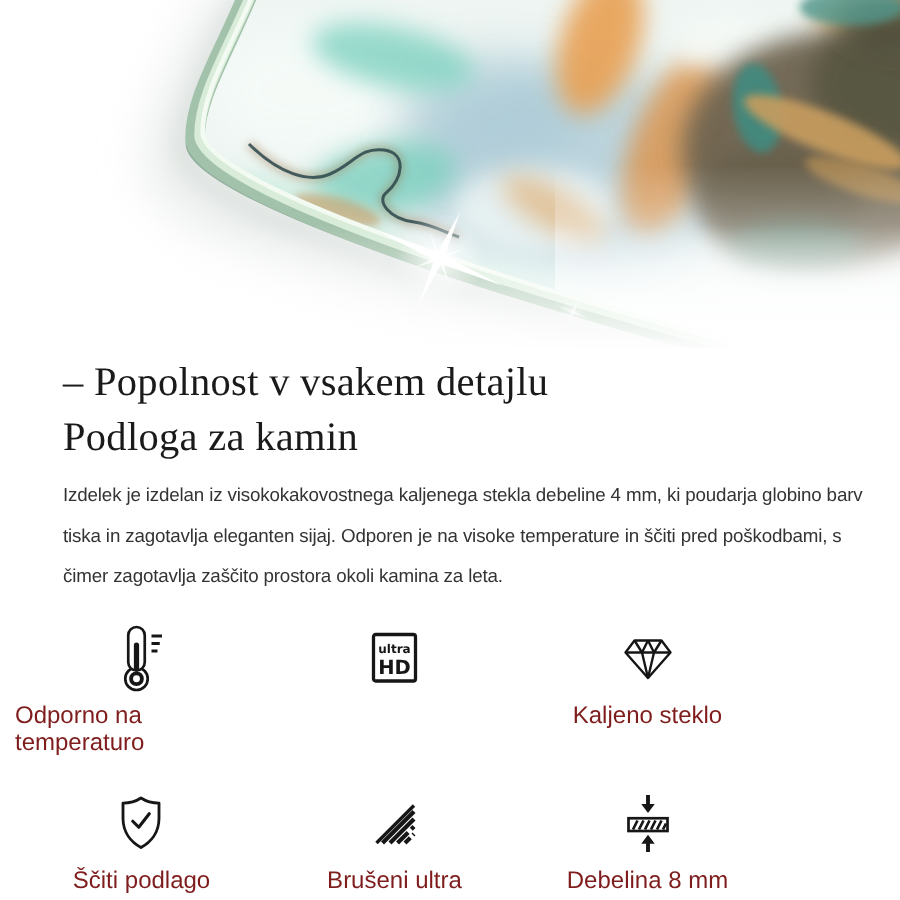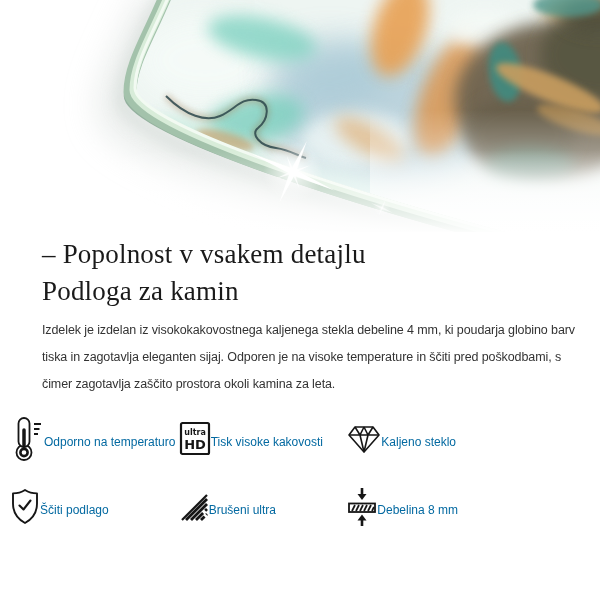--- a/index.html
+++ b/index.html
@@ -4,24 +4,24 @@
 <style>
   html,body{margin:0;padding:0;background:#fff;}
   body{width:600px;height:600px;overflow:hidden;font-family:"Liberation Sans",sans-serif;color:#333;}
   .hero{position:relative;width:600px;height:232px;background:#fff;}
   .hero svg{display:block;}
   .content{padding:0 28px 0 42px;}
   h1{margin:4px 0 0;font-family:"Liberation Serif",serif;font-weight:400;
      font-size:27px;line-height:37px;color:#1a1a1a;letter-spacing:0.2px;}
   .para{margin:7px 0 17px;width:536px;font-size:12.5px;line-height:27px;color:#333;letter-spacing:-0.1px;}
   .features{margin:10px 0 0 -32px;width:506px;display:grid;grid-template-columns:repeat(3,1fr);row-gap:20px;}
-  .feature{display:flex;align-items:center;}
+  .feature{display:flex;flex-direction:column;align-items:center;}
   .icon-box{height:48px;display:flex;align-items:center;justify-content:center;}
   .icon-box svg{display:block;}
-  .f-label{margin-top:6px;font-size:12px;color:#0369a1;}
+  .f-label{margin-top:6px;font-size:16px;color:#7f1d1d;}
   .ico{stroke:#161616;fill:none;}
 </style>
 </head>
 <body>
 
 <div class="hero">
   <svg width="600" height="232" viewBox="0 0 600 232">
     <defs>
       <filter id="b16" x="-60%" y="-60%" width="220%" height="220%">
           <feGaussianBlur stdDeviation="16"></feGaussianBlur>
@@ -138,21 +138,20 @@
     </div>
 
     <div class="feature">
       <div class="icon-box">
         <svg width="32" height="36" viewBox="0 0 32 36">
           <rect class="ico" x="2" y="2" width="28" height="31" rx="1.5" stroke-width="2.2"></rect>
           <text x="16" y="14" text-anchor="middle" font-family="DejaVu Sans, sans-serif" font-size="8" font-weight="bold" fill="#161616">ultra</text>
           <text x="16" y="28" text-anchor="middle" font-family="DejaVu Sans, sans-serif" font-size="13" font-weight="bold" fill="#161616">HD</text>
         </svg>
       </div>
-      <div class="f-label">Tisk visoke kakovosti</div>
     </div>
 
     <div class="feature">
       <div class="icon-box">
         <svg width="34" height="32" viewBox="0 0 34 32">
           <path class="ico" stroke-width="1.6" stroke-linejoin="round" d="M8,4 L26,4 L32,12 L17,29 L2,12 Z"></path>
           <path class="ico" stroke-width="1.6" stroke-linejoin="round" d="M2,12 L32,12 M8,4 L13,12 L17,29 M26,4 L21,12 L17,29 M17,4 L13,12 M17,4 L21,12"></path>
         </svg>
       </div>
       <div class="f-label">Kaljeno steklo</div>

